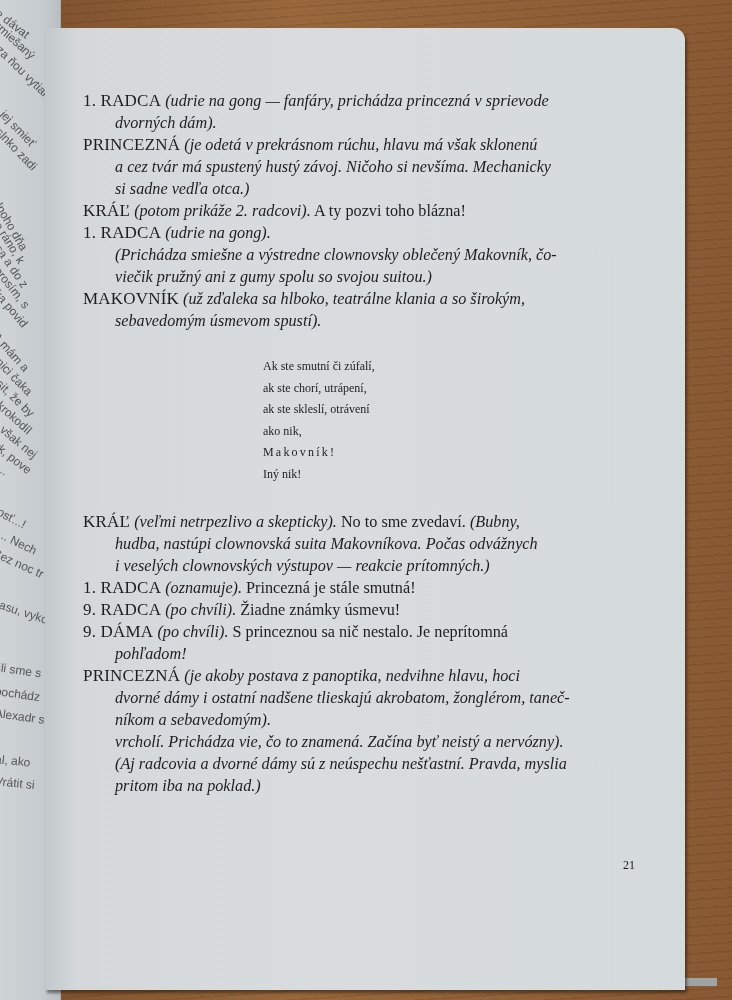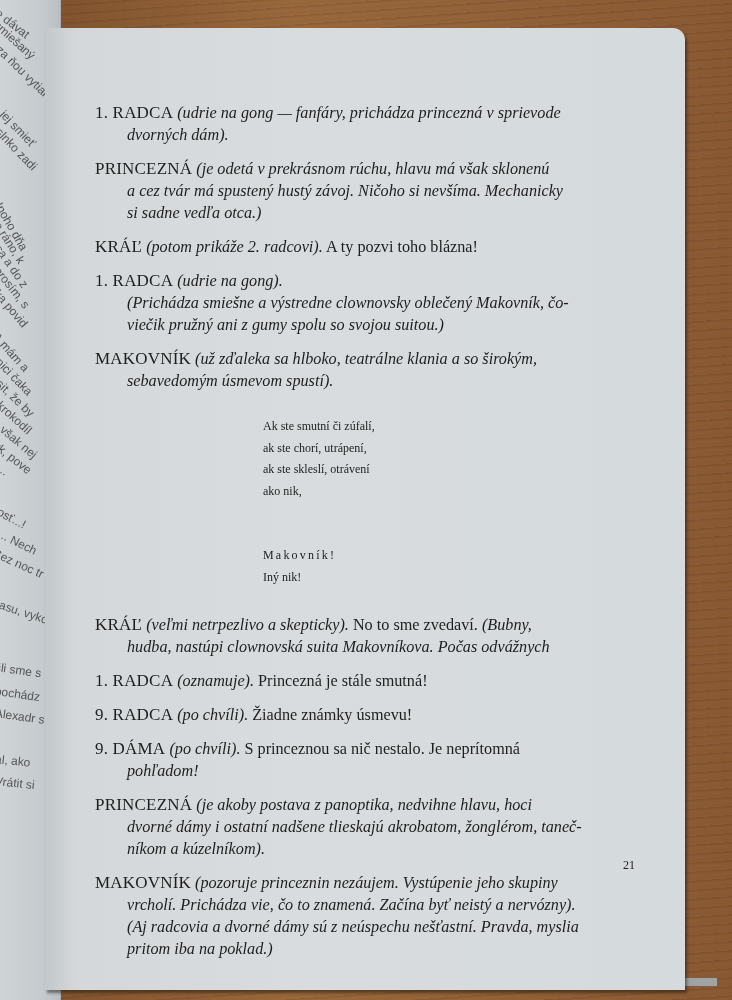--- a/index.html
+++ b/index.html
@@ -29,29 +29,29 @@
       box-shadow: 2px 3px 3px rgba(30,20,10,0.5);
     }
     .bottom-edge {
       position: absolute; left: 45px; top: 978px; width: 672px; height: 8px;
       background: #9ea3a6;
     }
     .page-body {
       position: absolute; left: 38px; top: 62px; width: 545px;
       color: #1e1e1e; font-size: 16.2px; line-height: 22px;
     }
-    .entry { margin: 12px; }
+    .entry { margin: 0; }
     .line { display: block; }
     .indent { padding-left: 32px; display: block; font-style: italic; }
     .speaker { font-weight: normal; letter-spacing: 0.2px; font-size: 17px; }
     .dir { font-style: italic; }
     .poem {
       margin: 24px 0 26px 180px; font-size: 12px; line-height: 21.5px;
     }
-    .poem .spaced { letter-spacing: 2.2px; margin-top: 43px; }
+    .poem .spaced { letter-spacing: 2.2px; }
     .page-number {
       position: absolute; left: 578px; top: 830px; font-size: 12px; color: #222;
     }
   </style>
 </head>
 <body>
 
 <div class="left-page">
   <span class="frag" style="top:2px;transform:rotate(38deg);">ne dávat</span>
   <span class="frag" style="top:14px;transform:rotate(42deg);">j zmiešaný</span>
@@ -138,20 +138,21 @@
     </div>
 
     <p class="entry">
       <span class="line">
         <span class="speaker">KRÁĽ</span>
         <span class="dir">(veľmi netrpezlivo a skepticky).</span>
         <span>No to sme zvedaví.</span>
         <span class="dir">(Bubny,</span>
       </span>
       <span class="indent dir">hudba, nastúpi clownovská suita Makovníkova. Počas odvážnych</span>
+      <span class="indent dir">i veselých clownovských výstupov — reakcie prítomných.)</span>
     </p>
 
     <p class="entry">
       <span class="line">
         <span class="speaker">1. RADCA</span>
         <span class="dir">(oznamuje).</span>
         <span>Princezná je stále smutná!</span>
       </span>
     </p>
 
@@ -172,28 +173,24 @@
       </span>
       <span class="indent">pohľadom!</span>
     </p>
 
     <p class="entry">
       <span class="line">
         <span class="speaker">PRINCEZNÁ</span>
         <span class="dir">(je akoby postava z panoptika, nedvihne hlavu, hoci</span>
       </span>
       <span class="indent dir">dvorné dámy i ostatní nadšene tlieskajú akrobatom, žonglérom, tanеč-</span>
-      <span class="indent dir">níkom a kúzelníkom).</span>
+      <span class="indent dir">níkom a sebavedomým).</span>
     </p>
 
     <p class="entry">
-      <span class="line">
-        <span class="speaker">MAKOVNÍK</span>
-        <span class="dir">(pozoruje princeznin nezáujem. Vystúpenie jeho skupiny</span>
-      </span>
       <span class="indent dir">vrcholí. Prichádza vie, čo to znamená. Začína byť neistý a nervózny).</span>
       <span class="indent dir">(Aj radcovia a dvorné dámy sú z neúspechu nešťastní. Pravda, myslia</span>
       <span class="indent dir">pritom iba na poklad.)</span>
     </p>
   </div>
 
   <div class="page-number">21</div>
 </div>
 
 </body></html>

